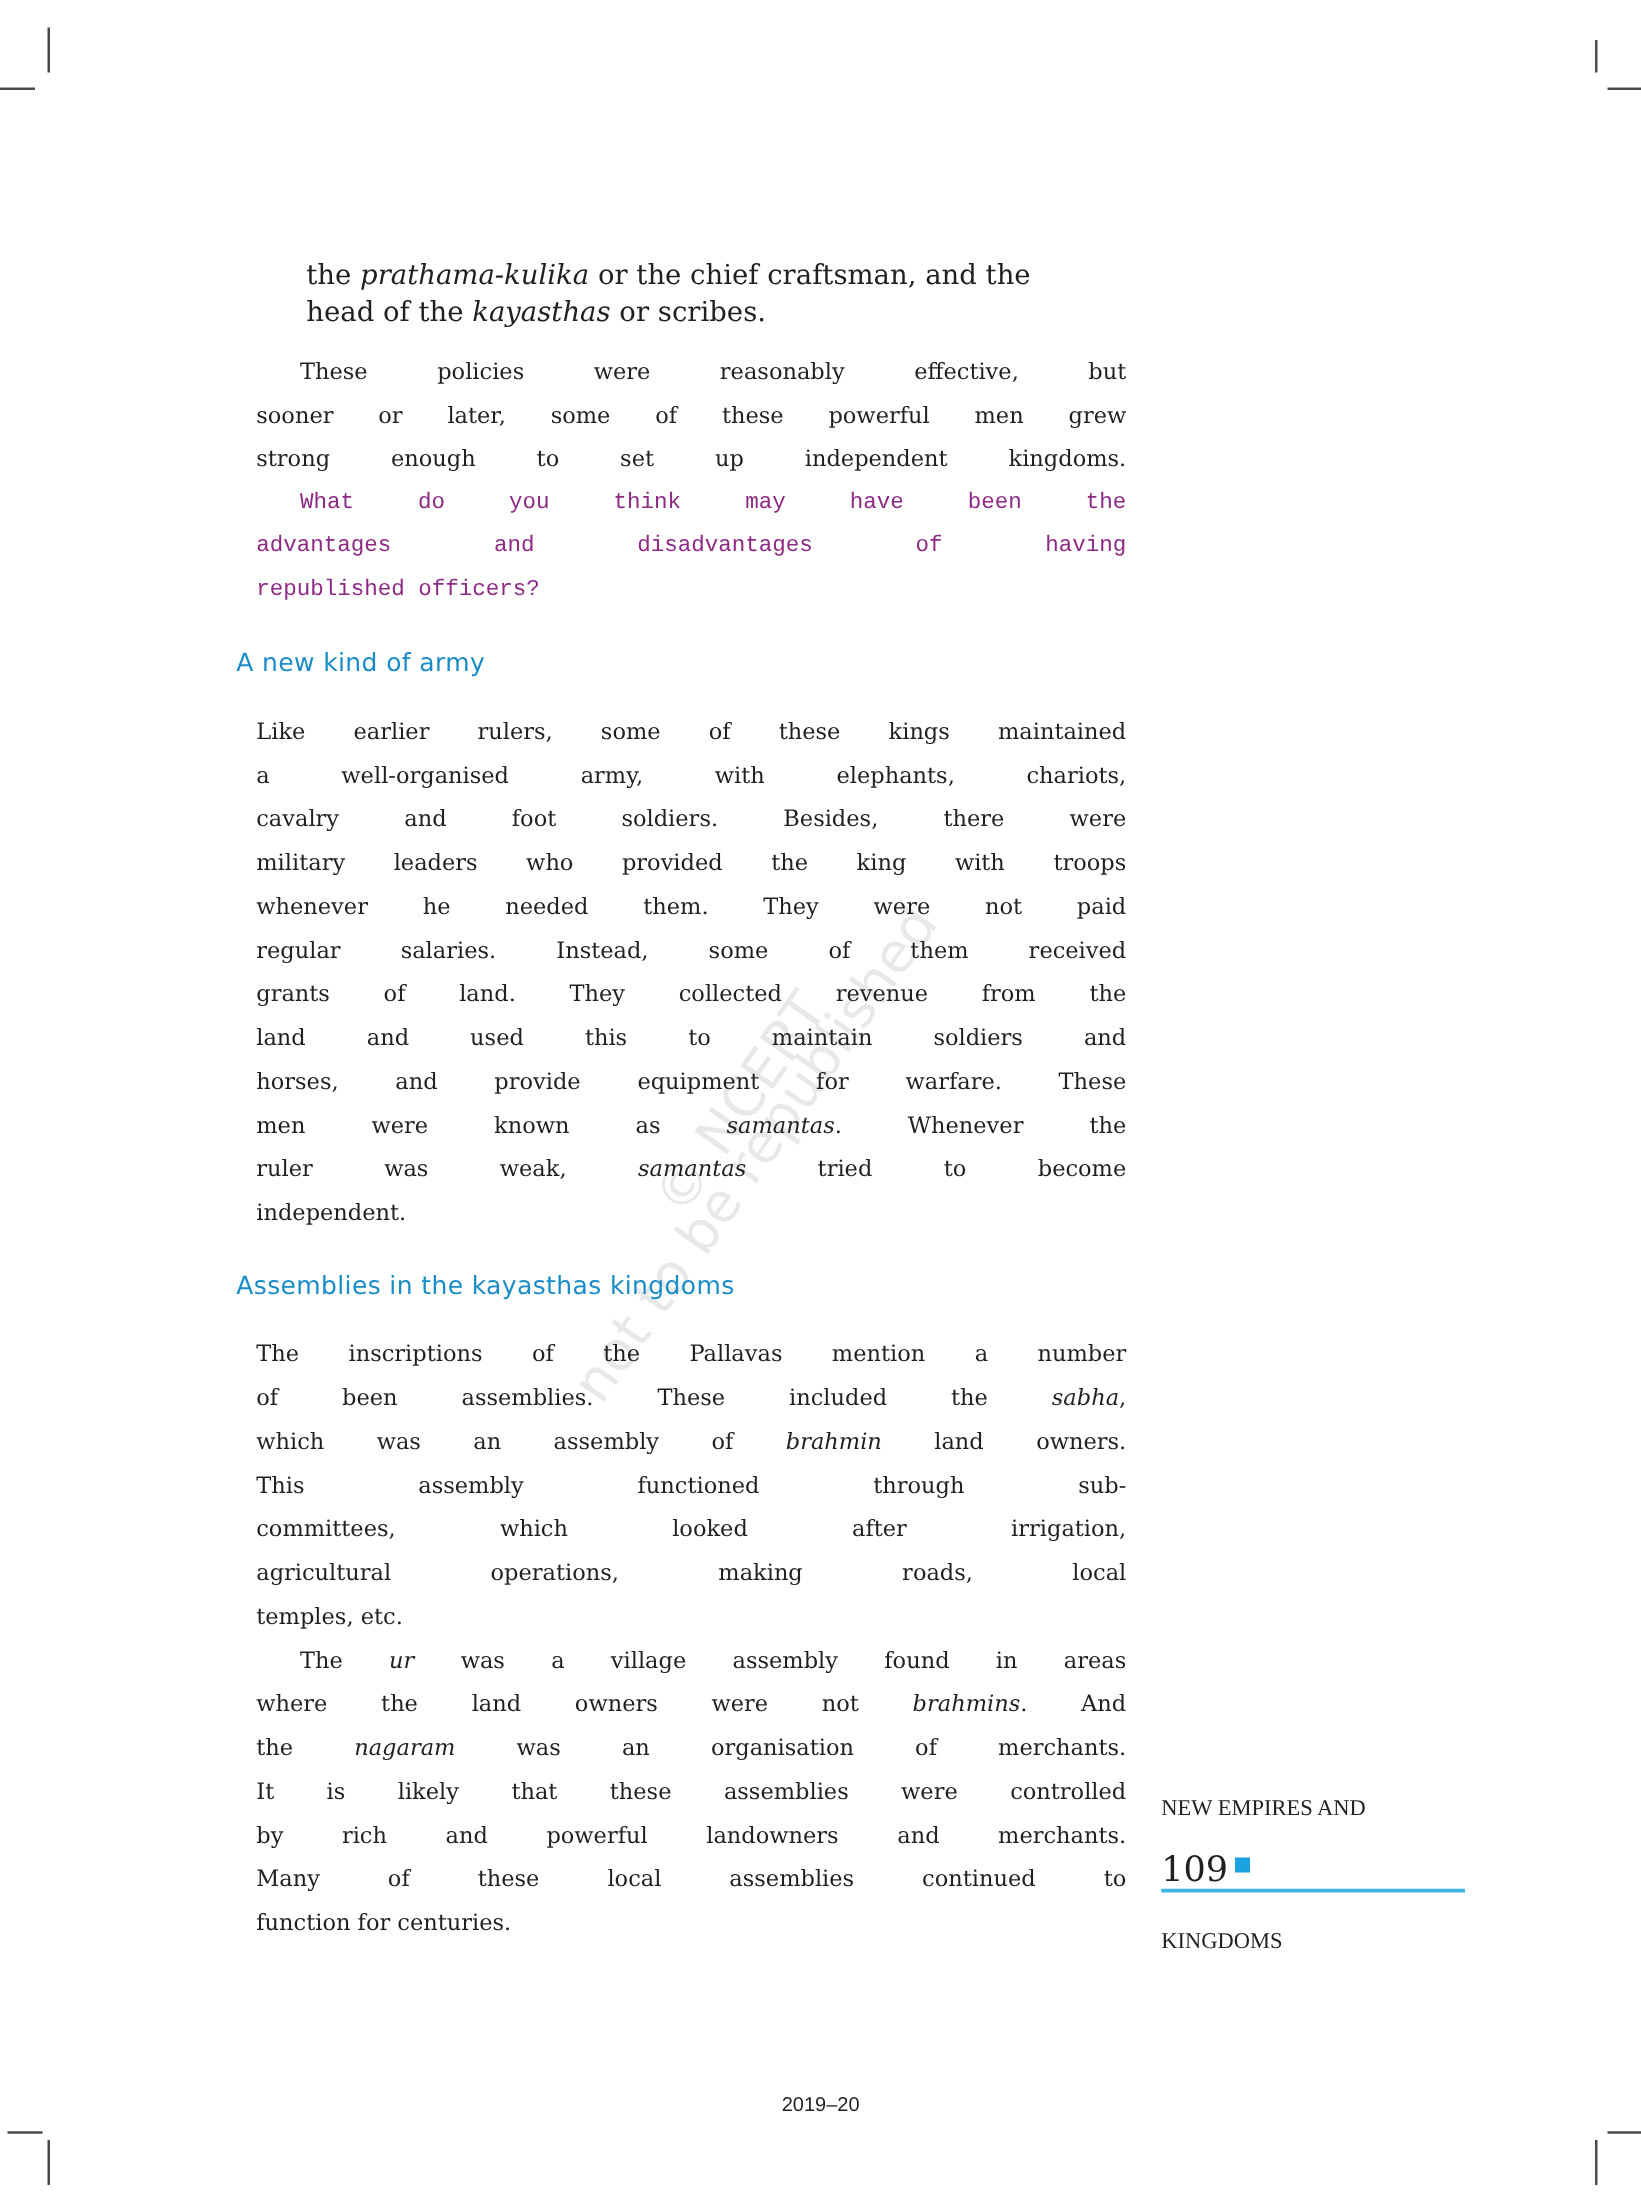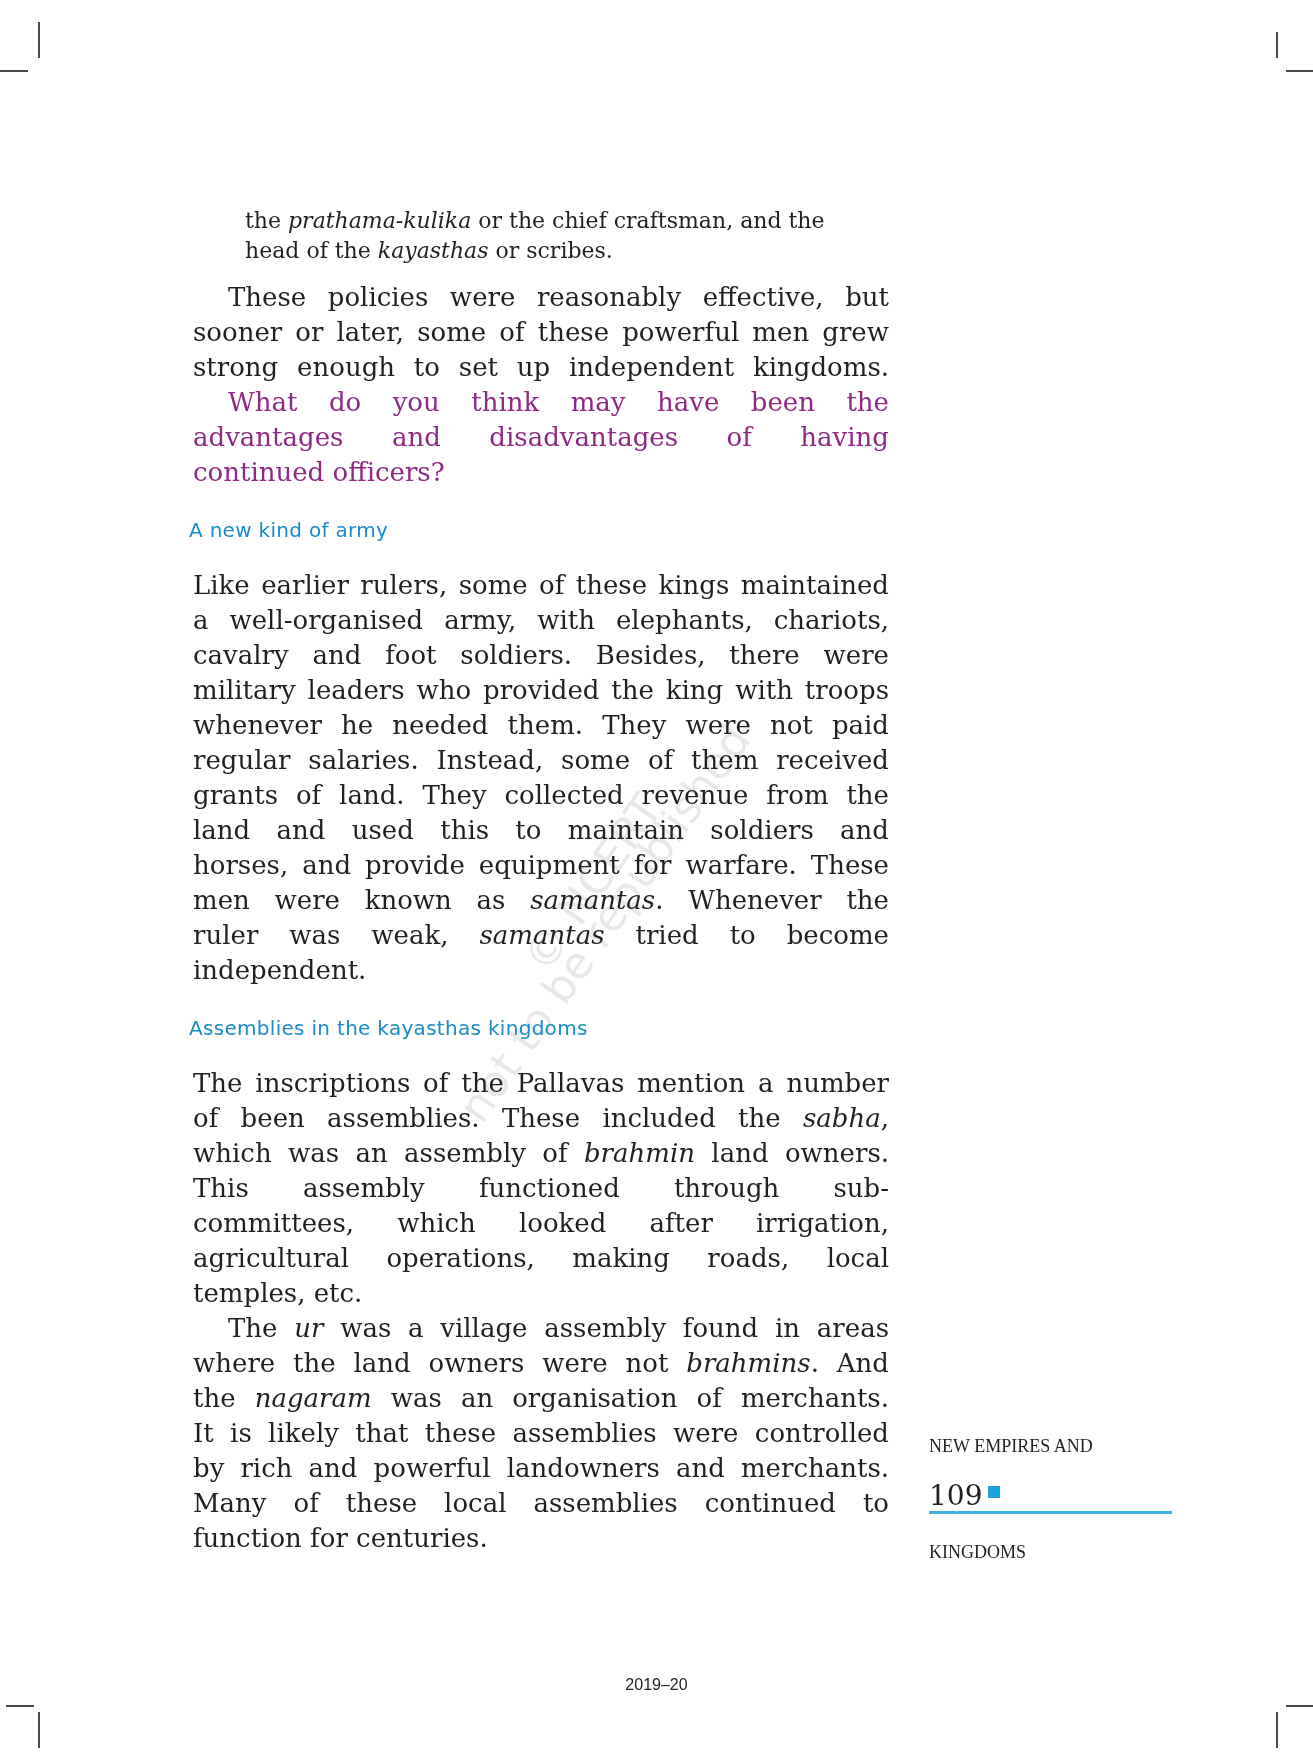--- a/index.html
+++ b/index.html
@@ -2,25 +2,25 @@
 <html><head>
 <meta charset="utf-8">
 <style>
   html, body { margin: 0; padding: 0; background: #ffffff; }
   body { width: 1313px; height: 1754px; position: relative; overflow: hidden; font-family: "DejaVu Serif", serif; color: #231f20; }
   .crop { position: absolute; background: #4a4a4a; }
   .crop.v { width: 2px; }
   .crop.h { height: 2px; }
 
   .col { position: absolute; left: 189px; width: 696px; }
-  .line { position: absolute; left: 4px; width: 696px; height: 35px; line-height: 35px; font-size: 26px; white-space: nowrap; text-align: justify; text-align-last: justify; letter-spacing: 0; }
+  .line { position: absolute; left: 16px; width: 696px; height: 35px; line-height: 35px; font-size: 18px; white-space: nowrap; text-align: justify; text-align-last: justify; letter-spacing: 0; }
   .line.last { text-align-last: left; }
   .line.indent { padding-left: 35px; box-sizing: border-box; }
   .small { position: absolute; left: 56px; font-size: 22px; line-height: 30px; height: 30px; white-space: nowrap; width: 640px; }
-  .q { color: #8e2a84; }
+  .q { color: #8e2a84; font-family: Liberation Mono, monospace; }
   .h { position: absolute; left: 0; font-family: "DejaVu Sans", sans-serif; font-size: 20px; color: #1a8cc8; white-space: nowrap; letter-spacing: 0.3px; }
   em { font-style: italic; }
 
   .folio { position: absolute; left: 929px; top: 1479px; font-size: 28px; font-family: "DejaVu Serif", serif; color: #231f20; }
   .folio-sq { position: absolute; left: 988px; top: 1486px; width: 12px; height: 12px; background: #1ba3e0; }
   .folio-rule { position: absolute; left: 929px; top: 1511px; width: 243px; height: 3px; background: #3fb4e5; }
   .running { position: absolute; left: 929px; font-size: 18px; color: #231f20; white-space: nowrap; font-family: "Liberation Serif", serif; }
   .year { position: absolute; top: 1676px; left: 0; width: 1313px; text-align: center; font-family: "Liberation Sans", sans-serif; font-size: 16px; color: #231f20; }
 
   .wm { position: absolute; font-family: "DejaVu Sans", sans-serif; color: rgba(0,0,0,0.09); white-space: nowrap; transform-origin: left bottom; transform: rotate(-55deg); }
@@ -44,21 +44,21 @@
 
   <div class="small" style="top:206px;"><span>the </span><em>prathama-kulika</em><span> or the chief craftsman, and the</span></div>
   <div class="small" style="top:236px;"><span>head of the </span><em>kayasthas</em><span> or scribes.</span></div>
 
   <div class="line indent" style="top:280px;">These policies were reasonably effective, but</div>
   <div class="line" style="top:315px;">sooner or later, some of these powerful men grew</div>
   <div class="line" style="top:350px;">strong enough to set up independent kingdoms.</div>
 
   <div class="line indent q" style="top:385px;">What do you think may have been the</div>
   <div class="line q" style="top:420px;">advantages and disadvantages of having</div>
-  <div class="line q last" style="top:455px;">continued officers?</div>
+  <div class="line q last" style="top:455px;">republished officers?</div>
 
   <div class="h" style="top:518px;">A new kind of army</div>
 
   <div id="para2">
       <div class="line" style="top: 568px;"><span>Like earlier rulers, some of these kings maintained</span></div>
       <div class="line" style="top: 603px;"><span>a well-organised army, with elephants, chariots,</span></div>
       <div class="line" style="top: 638px;"><span>cavalry and foot soldiers. Besides, there were</span></div>
       <div class="line" style="top: 673px;"><span>military leaders who provided the king with troops</span></div>
       <div class="line" style="top: 708px;"><span>whenever he needed them. They were not paid</span></div>
       <div class="line" style="top: 743px;"><span>regular salaries. Instead, some of them received</span></div>

